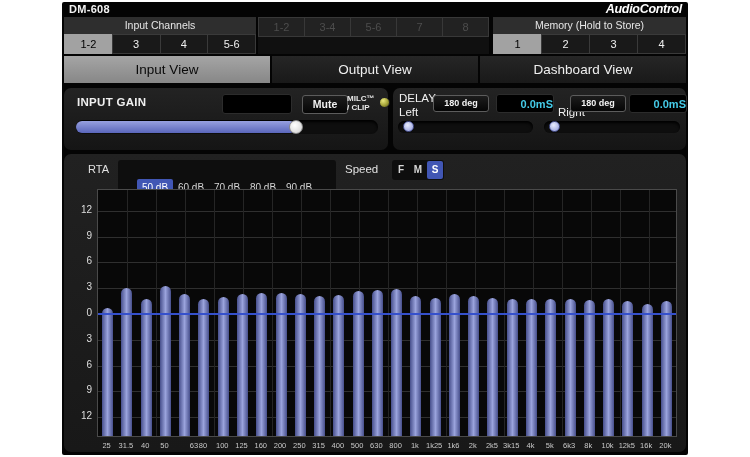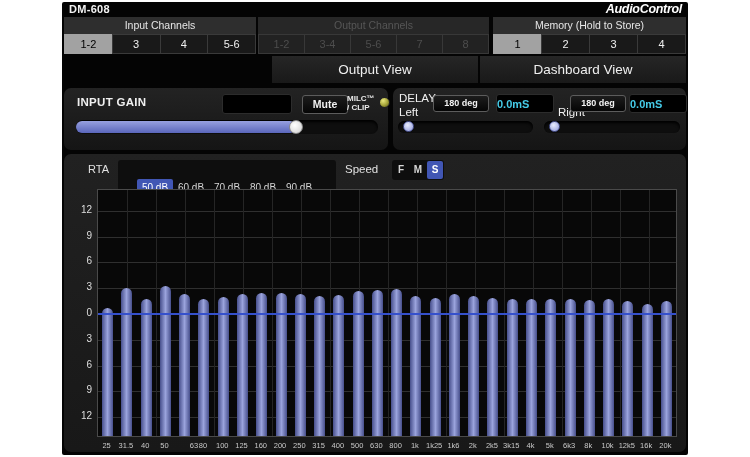--- a/index.html
+++ b/index.html
@@ -37,21 +37,21 @@
   .slider{position:absolute;background:#0e0e0e;border-radius:8px;box-shadow:inset 0 2px 3px #000;}
   #gain-slider{left:12px;top:32px;width:302px;height:14px;}
   .slider-fill{position:absolute;left:0;top:1px;bottom:1px;border-radius:7px;
     background:linear-gradient(#97a0e0,#5a66bb);}
   .thumb{position:absolute;border-radius:50%;background:radial-gradient(circle at 40% 35%, #fff, #cfcfcf);border:1px solid #8a8a8a;}
   #gain-thumb{width:14px;height:14px;top:0;}
   
   .dl-label{position:absolute;color:#f0f0f0;font-size:11.5px;}
   .phase-btn{width:56px;height:17px;font-size:9px;line-height:15px;}
   .dl-value{position:absolute;width:58px;height:19px;background:#000;border:1px solid #2c2c2c;border-radius:3px;
-    color:#45cbe8;font-size:11px;font-weight:bold;text-align:left;line-height:18px;}
+    color:#45cbe8;font-size:11px;font-weight:bold;text-align:right;line-height:18px;}
   .dl-slider{top:33px;height:12px;}
   .dl-thumb{width:11px;height:11px;top:0;background:radial-gradient(circle at 40% 35%, #e8ecff, #8d97d8);border:1px solid #4a5390;}
   
   #rta-panel{position:absolute;left:2px;top:152px;width:622px;height:298px;background:linear-gradient(#212121,#181818);border-radius:7px;}
   #rta-label{position:absolute;left:24px;top:9px;color:#e2e2e2;font-size:11px;}
   #range-pill{position:absolute;left:54px;top:6px;height:20px;background:#0e0e0e;border-radius:3px;display:flex;padding:19px;}
   .range-btn{width:36px;height:18px;color:#d6d6d6;font-size:10px;text-align:center;line-height:18px;border-radius:2px;cursor:pointer;white-space:nowrap;}
   .range-btn.active{background:#4156b4;color:#fff;}
   #speed-label{position:absolute;left:281px;top:9px;color:#e2e2e2;font-size:11.5px;}
   #speed-pill{position:absolute;left:328px;top:6px;height:20px;background:#0e0e0e;border-radius:3px;display:flex;padding:1px;gap:1px;}
@@ -81,39 +81,39 @@
   <div class="grp" style="left:2px;width:192px;">
     <div class="grp-hdr">Input Channels</div>
     <div class="grp-body">
         <div class="ch-btn active">1-2</div>
         <div class="ch-btn">3</div>
         <div class="ch-btn">4</div>
         <div class="ch-btn">5-6</div>
       </div>
   </div>
   <div class="grp disabled" style="left:196px;width:231px;">
-    <div class="grp-hdr">Output Channels</div>
     <div class="grp-body">
         <div class="ch-btn">1-2</div>
         <div class="ch-btn">3-4</div>
         <div class="ch-btn">5-6</div>
         <div class="ch-btn">7</div>
         <div class="ch-btn">8</div>
       </div>
   </div>
   <div class="grp" style="left:431px;width:193px;">
     <div class="grp-hdr">Memory (Hold to Store)</div>
     <div class="grp-body">
         <div class="ch-btn active">1</div>
         <div class="ch-btn">2</div>
         <div class="ch-btn">3</div>
         <div class="ch-btn">4</div>
       </div>
   </div>
 
+  <div class="tab active" style="left:2px;width:206px;">Input View</div>
   <div class="tab" style="left:210px;width:206px;">Output View</div>
   <div class="tab" style="left:418px;width:206px;">Dashboard View</div>
 
   <div class="panel" style="left:2px;width:324px;">
     <span id="gain-label">INPUT GAIN</span>
     <div id="gain-value"></div>
     <div class="small-btn" id="mute-btn">Mute</div>
     <div id="milc">
       <div>MILC™</div>
       <div>/ CLIP</div>

